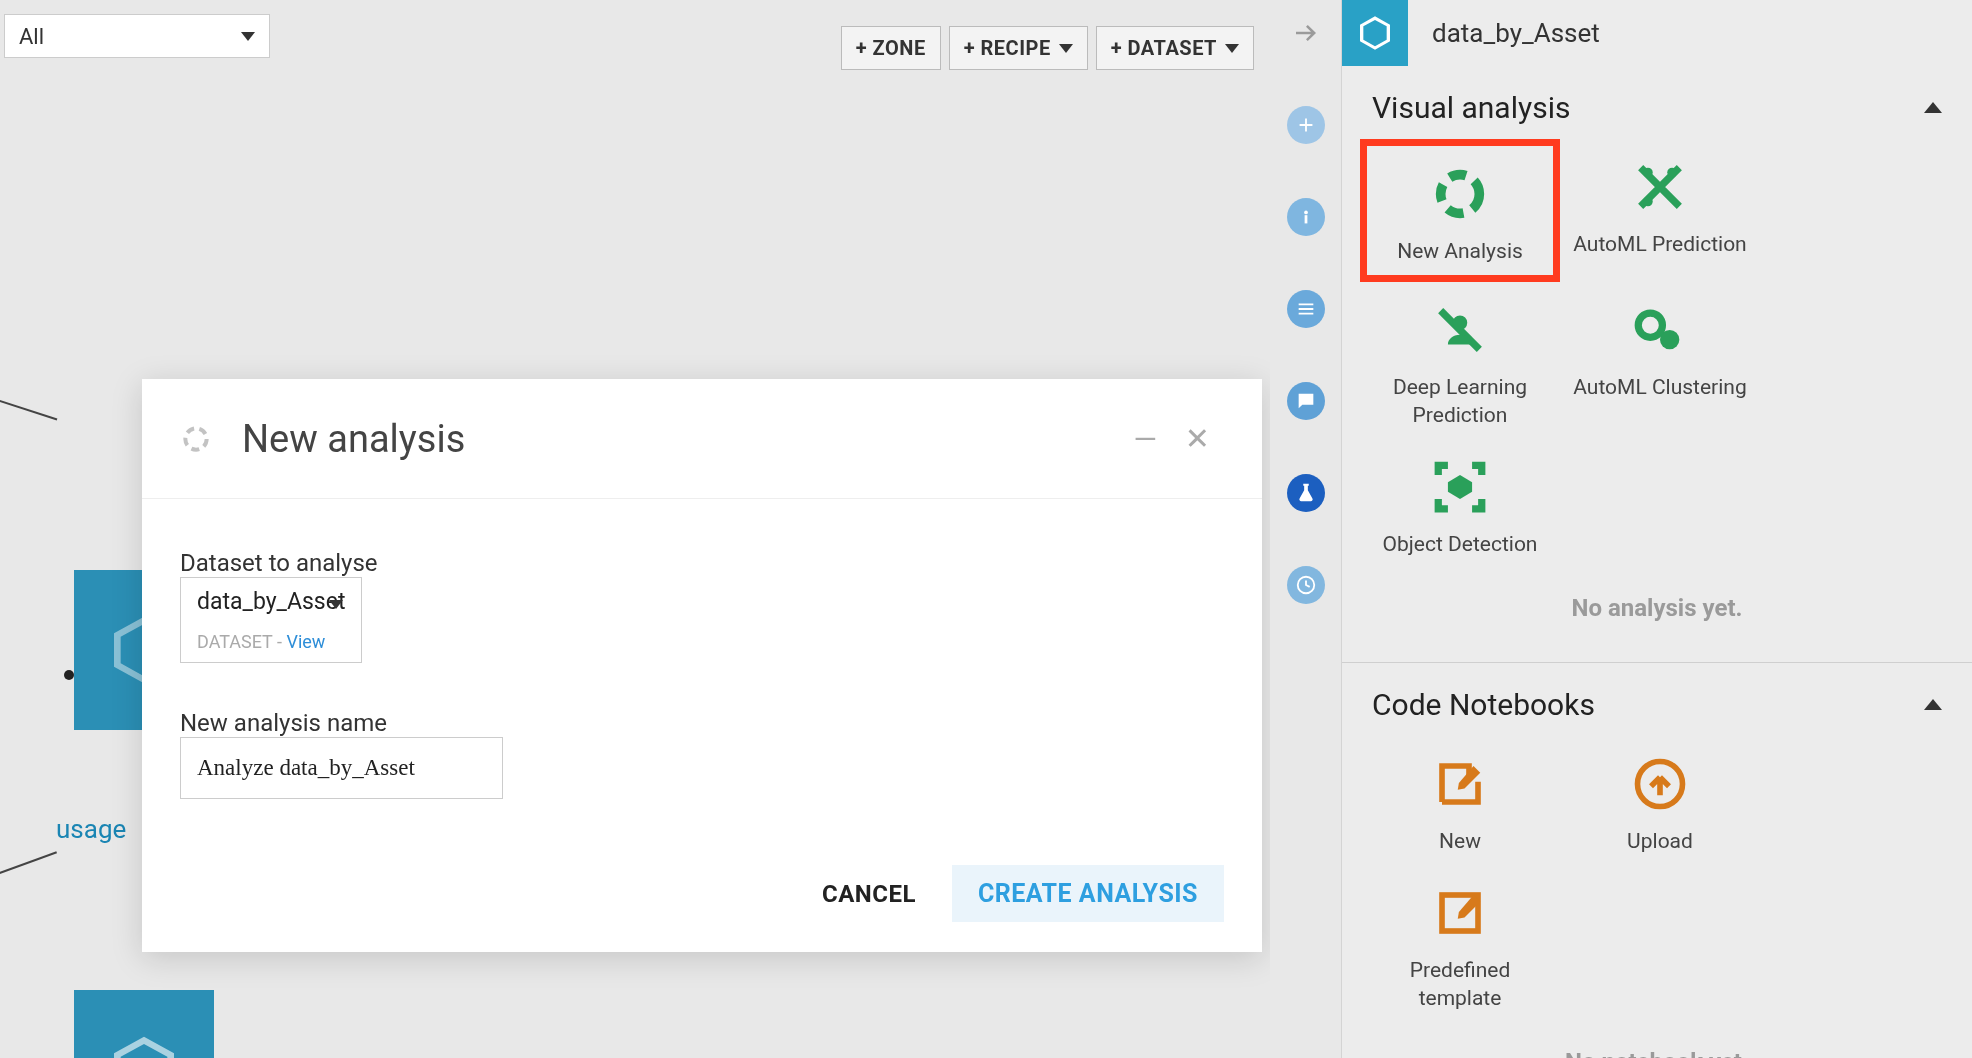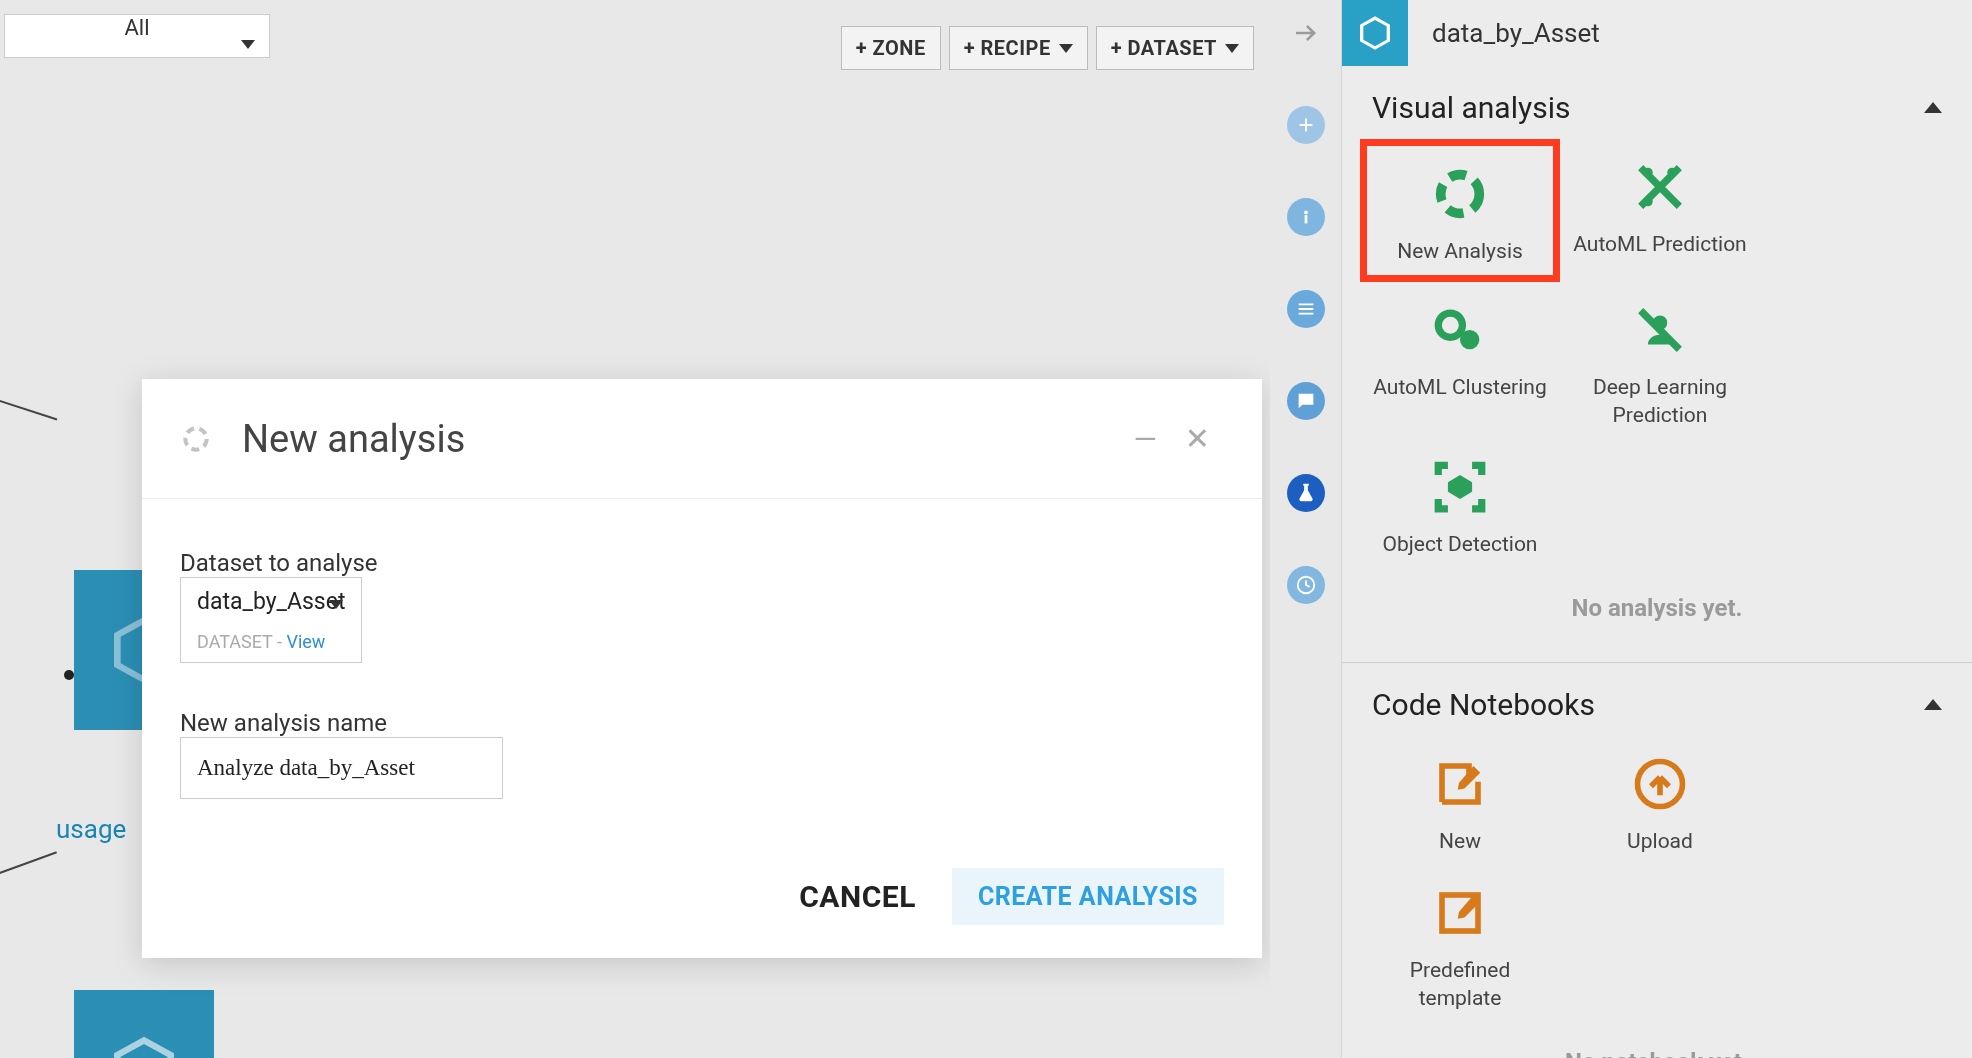--- a/index.html
+++ b/index.html
@@ -1,20 +1,20 @@
 <!DOCTYPE html>
 <html><head>
 <meta charset="utf-8">
 <style>
   * { box-sizing: border-box; margin: 0; padding: 0; font-family: -apple-system, BlinkMacSystemFont, 'Segoe UI', Roboto, sans-serif; }
   body { width: 1972px; height: 1058px; background: #e8e8e8; position: relative; overflow: hidden; }
 
   
   .top-bar { position: absolute; top: 0; left: 0; width: 1270px; height: 70px; }
-  .filter-dropdown { position: absolute; top: 14px; left: 4px; width: 266px; height: 44px; border: 1px solid #ccc; background: #fff; display: flex; align-items: center; padding: 0 14px; font-size: 22px; color: #333; flex-direction: column; }
+  .filter-dropdown { position: absolute; top: 14px; left: 4px; width: 266px; height: 44px; border: 1px solid #ccc; background: #fff; display: flex; align-items: center; padding: 0 14px; font-size: 22px; color: #333; }
   .filter-dropdown .caret { margin-left: auto; }
 
   .toolbar-btns { position: absolute; top: 14px; right: 16px; display: flex; gap: 8px; margin-top: 12px; }
   .tb-btn { height: 44px; border: 1px solid #bbb; background: #f3f3f3; padding: 0 14px; display: flex; align-items: center; gap: 8px; font-size: 20px; font-weight: 700; color: #333; letter-spacing: .5px; }
   .caret { width: 0; height: 0; border-left: 7px solid transparent; border-right: 7px solid transparent; border-top: 9px solid #333; }
 
   
   .canvas { position: absolute; top: 70px; left: 0; width: 1270px; height: 988px; }
   .edge { position: absolute; background: #444; height: 2px; }
   .edge1 { top: 330px; left: -60px; width: 120px; transform: rotate(18deg); }
@@ -42,21 +42,21 @@
   .flabel { width: 460px; font-size: 24px; color: #333; padding-top: 10px; }
   .fctrl { flex: 1; }
   .ds-select { border: 1px solid #ccc; padding: 10px 16px; position: relative; }
   .ds-select .val { font-size: 23px; color: #222; }
   .ds-select .sub { font-size: 18px; color: #aaa; margin-top: 16px; }
   .ds-select .sub a { color: #2e8ed8; text-decoration: none; }
   .ds-select .car { position: absolute; right: 18px; top: 22px; }
   .finput { width: 100%; height: 62px; border: 1px solid #ccc; padding: 16px 16px; font-size: 23px; color: #222; font-family: Liberation Serif, serif; }
 
   .modal-foot { display: flex; justify-content: flex-end; gap: 30px; padding: 10px 38px 30px; align-items: center; }
-  .btn-cancel { font-size: 30px; font-weight: 700; color: #222; background: none; border: none; letter-spacing: .5px; padding: 14px 6px; }
+  .btn-cancel { font-size: 24px; font-weight: 700; color: #222; background: none; border: none; letter-spacing: .5px; padding: 14px 6px; }
   .btn-create { font-size: 25px; font-weight: 700; color: #2e9fe0; background: #eaf4fb; border: none; padding: 14px 26px; letter-spacing: .5px; }
 
   
   .vstrip { position: absolute; top: 0; left: 1270px; width: 72px; height: 1058px; display: flex; flex-direction: column; align-items: center; gap: 54px; padding-top: 14px; background: #e8e8e8; border-right: 1px solid #d4d4d4; }
   .vbtn { width: 38px; height: 38px; border-radius: 50%; display: flex; align-items: center; justify-content: center; color: #fff; }
   .vbtn svg { display: block; }
   .v-arrow { color: #999; }
   .v-plus { background: #9ec5e6; }
   .v-info { background: #7fb6e0; }
   .v-list { background: #6aa9db; }
@@ -234,34 +234,34 @@
               <circle cx="7" cy="6" r="2" fill="#2aa05a"></circle>
               <circle cx="17" cy="6" r="2" fill="#2aa05a"></circle>
               <circle cx="7" cy="18" r="2" fill="#2aa05a"></circle>
             </svg>
         </div>
         <div class="tlabel">AutoML Prediction</div>
       </div>
       <div class="tile">
         <div class="ticon">
           <svg width="58" height="58" viewBox="0 0 24 24">
+              <path stroke="#2aa05a" stroke-width="3" d="M4 4l16 16"></path>
+              <path fill="#2aa05a" d="M12 14c3 0 5 2 5 4H7c0-2 2-4 5-4zM12 6a3 3 0 1 1 0 6 3 3 0 0 1 0-6z"></path>
+            </svg>
+        </div>
+        <div class="tlabel">Deep Learning Prediction</div>
+      </div>
+      <div class="tile">
+        <div class="ticon">
+          <svg width="58" height="58" viewBox="0 0 24 24">
               <circle cx="8" cy="10" r="5" fill="none" stroke="#2aa05a" stroke-width="3"></circle>
               <circle cx="16" cy="16" r="4" fill="#2aa05a"></circle>
             </svg>
         </div>
         <div class="tlabel">AutoML Clustering</div>
-      </div>
-      <div class="tile">
-        <div class="ticon">
-          <svg width="58" height="58" viewBox="0 0 24 24">
-              <path stroke="#2aa05a" stroke-width="3" d="M4 4l16 16"></path>
-              <path fill="#2aa05a" d="M12 14c3 0 5 2 5 4H7c0-2 2-4 5-4zM12 6a3 3 0 1 1 0 6 3 3 0 0 1 0-6z"></path>
-            </svg>
-        </div>
-        <div class="tlabel">Deep Learning Prediction</div>
       </div>
       <div class="tile">
         <div class="ticon">
           <svg width="58" height="58" viewBox="0 0 24 24">
               <path fill="none" stroke="#2aa05a" stroke-width="3" d="M3 7V3h4M21 7V3h-4M3 17v4h4M21 17v4h-4"></path>
               <path fill="#2aa05a" d="M12 7l5 3v4l-5 3-5-3v-4z"></path>
             </svg>
         </div>
         <div class="tlabel">Object Detection</div>
       </div>

